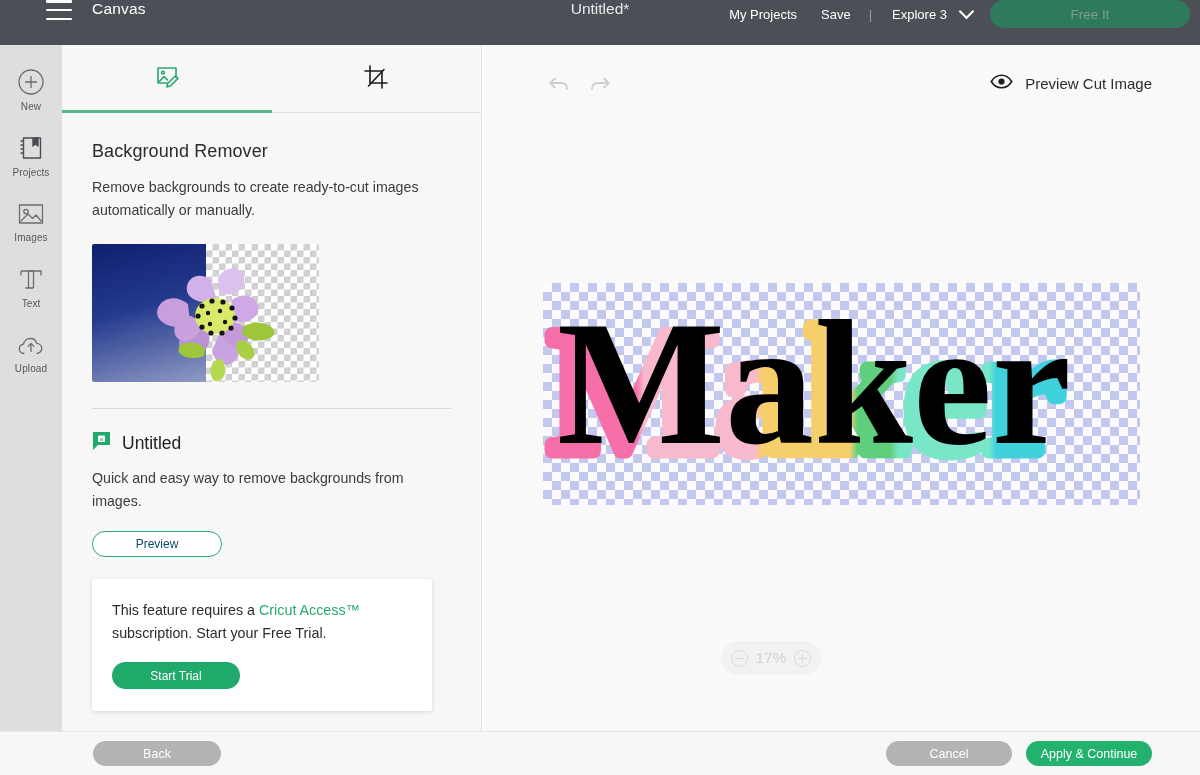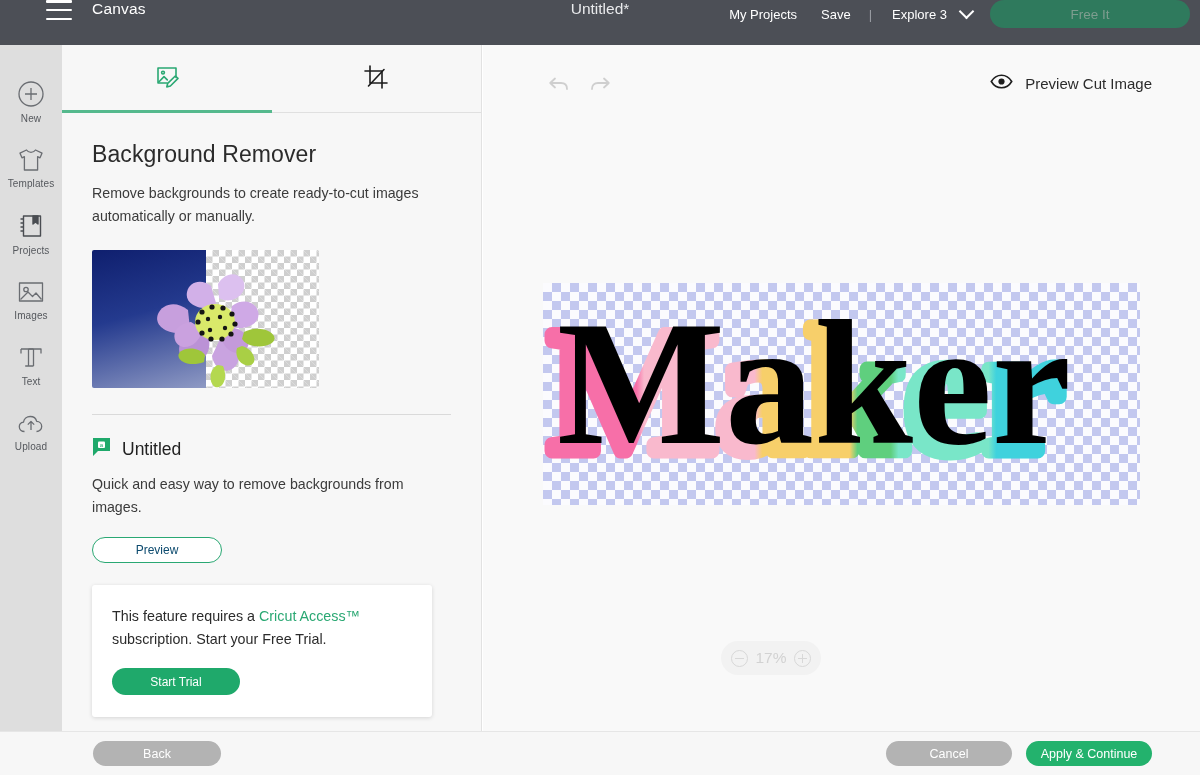--- a/index.html
+++ b/index.html
@@ -30,41 +30,41 @@
   .makeit {
     width: 200px; height: 28px; border-radius: 14px; background: #2f7a5d;
     color: #7e9d8f; font-size: 13.5px; display: flex; align-items: center;
     justify-content: center; cursor: pointer; margin-left: 4px;
   }
 
   
   .rail {
     position: absolute; top: 45px; left: 0; width: 62px; height: 686px;
     background: #dedede; display: flex; flex-direction: column;
-    align-items: center; padding-top: 24px;
+    align-items: center; padding-top: 12px;
   }
   .rail-item { width: 62px; height: 66px; display: flex; flex-direction: column;
     align-items: center; justify-content: center; cursor: pointer; }
   .rail-item svg { display: block; }
   .rail-label { font-size: 10px; color: #55585d; margin-top: 5px; letter-spacing: .1px; }
 
   
   .panel {
     position: absolute; top: 45px; left: 62px; width: 420px; height: 686px;
     background: #f7f7f7; border-right: 1px solid #e2e2e2; overflow: hidden;
   }
   .tabs { display: flex; height: 68px; background: #f7f7f7; }
   .tab { flex: 1; display: flex; align-items: center; justify-content: center;
     cursor: pointer; position: relative; }
   .tab.active::after { content: ""; position: absolute; bottom: 0; left: 0; right: 0;
     height: 3px; background: #55b98d; }
   .tab.inactive::after { content: ""; position: absolute; bottom: 0; left: 0; right: 0;
     height: 1px; background: #e0e0e0; }
   .panel-body { padding: 0 30px; }
-  .panel-title { font-size: 23px; color: #2b2b2b; margin-top: 28px; letter-spacing: .1px; }
+  .panel-title { font-size: 18px; color: #2b2b2b; margin-top: 28px; letter-spacing: .1px; }
   .panel-desc { font-size: 14.2px; color: #3b3b3b; line-height: 1.62; margin-top: 14px; width: 330px; }
 
   .thumb {
     position: relative; margin-top: 22px; width: 227px; height: 138px;
     border-radius: 2px; overflow: hidden;
   }
   .thumb .half-bg { position: absolute; inset: 0 50% 0 0;
     background: linear-gradient(165deg,#0f1f6e 0%, #243a8e 45%, #8f9ac4 100%); }
   .thumb .half-ck { position: absolute; inset: 0 0 0 50%;
     background-image:
@@ -170,28 +170,20 @@
     <div class="rail-item">
       <span>
         <svg width="28" height="28" viewBox="0 0 28 28" fill="none" stroke="#6a6d72" stroke-width="1.3">
           <circle cx="14" cy="14" r="12"></circle>
             <path d="M14 8v12M8 14h12"></path>
         </svg>
       </span>
       <div class="rail-label">New</div>
     </div>
 
-    <div class="rail-item">
-      <span>
-        <svg width="30" height="26" viewBox="0 0 30 26" fill="none" stroke="#6a6d72" stroke-width="1.3" stroke-linejoin="round">
-          <path d="M10.5 3 4 6.2l2 4.6 2.4-1.1V23h13.2V9.7l2.4 1.1 2-4.6L19.5 3c-1.2 1.7-3.1 2.4-4.5 2.4S11.7 4.7 10.5 3Z"></path>
-        </svg>
-      </span>
-      <div class="rail-label">Templates</div>
-    </div>
 
     <div class="rail-item">
       <span>
         <svg width="28" height="28" viewBox="0 0 28 28" fill="none" stroke="#4a4d52" stroke-width="1.4" stroke-linejoin="round">
           <rect x="6.5" y="4" width="17" height="20"></rect>
           <path d="M3.5 7h3M3.5 11h3M3.5 15h3M3.5 19h3"></path>
           <path d="M16 4h5v8l-2.5-2L16 12Z" fill="#4a4d52"></path>
         </svg>
       </span>
       <div class="rail-label">Projects</div>

